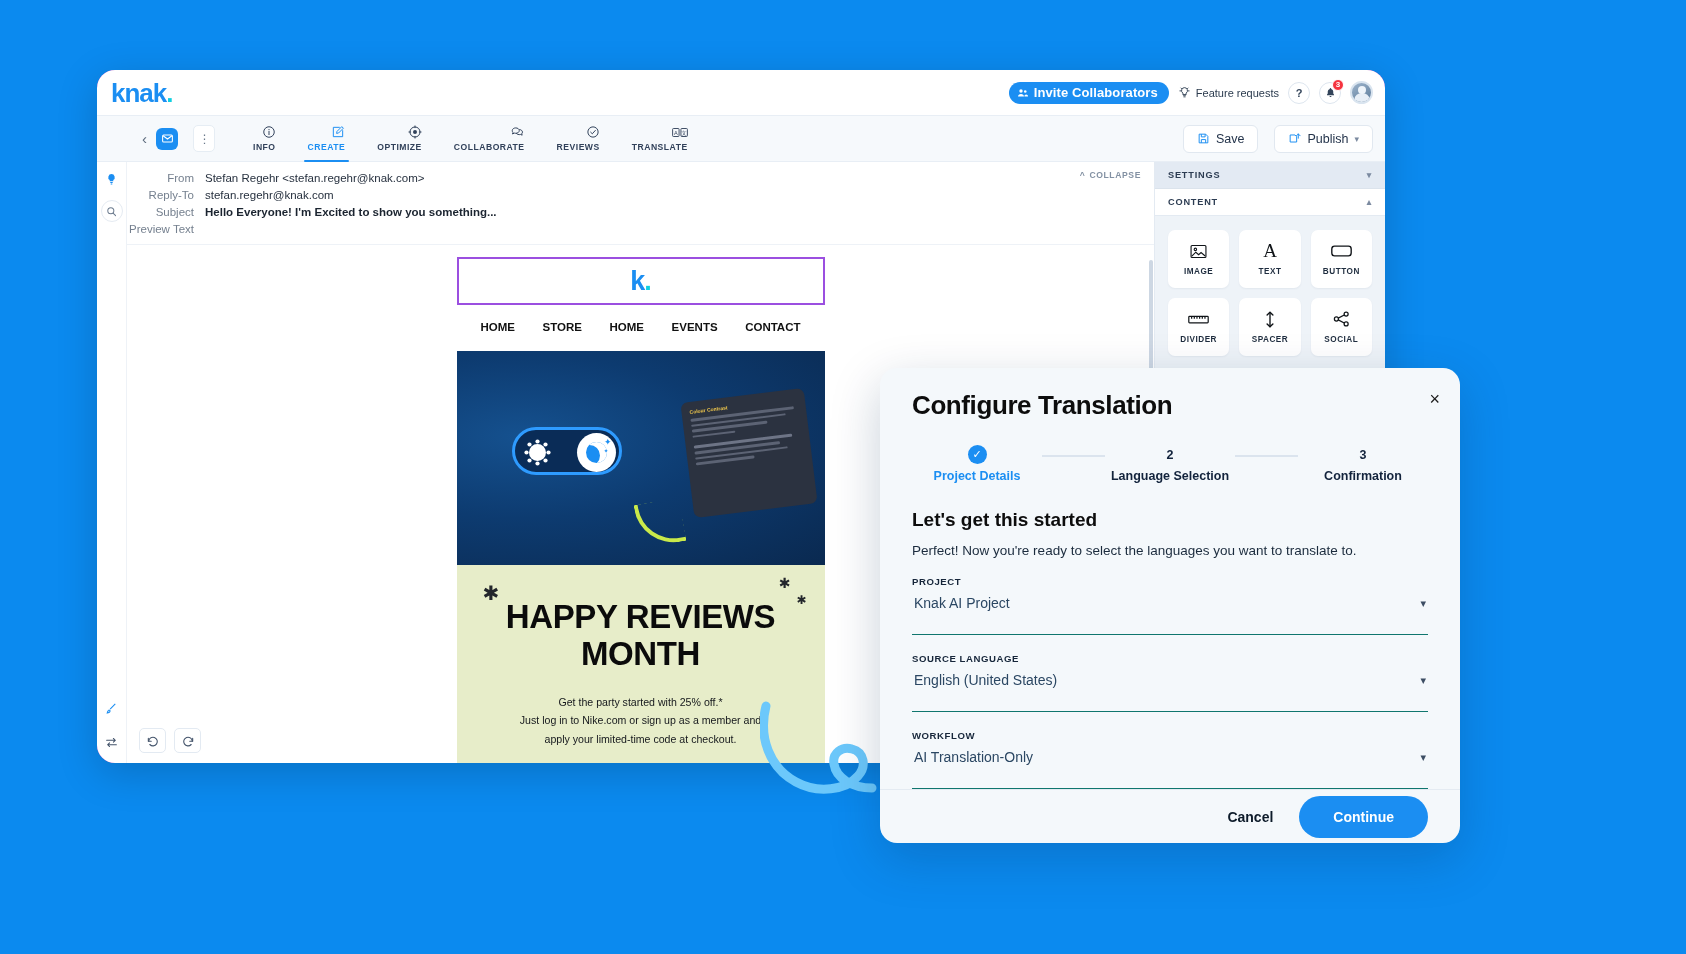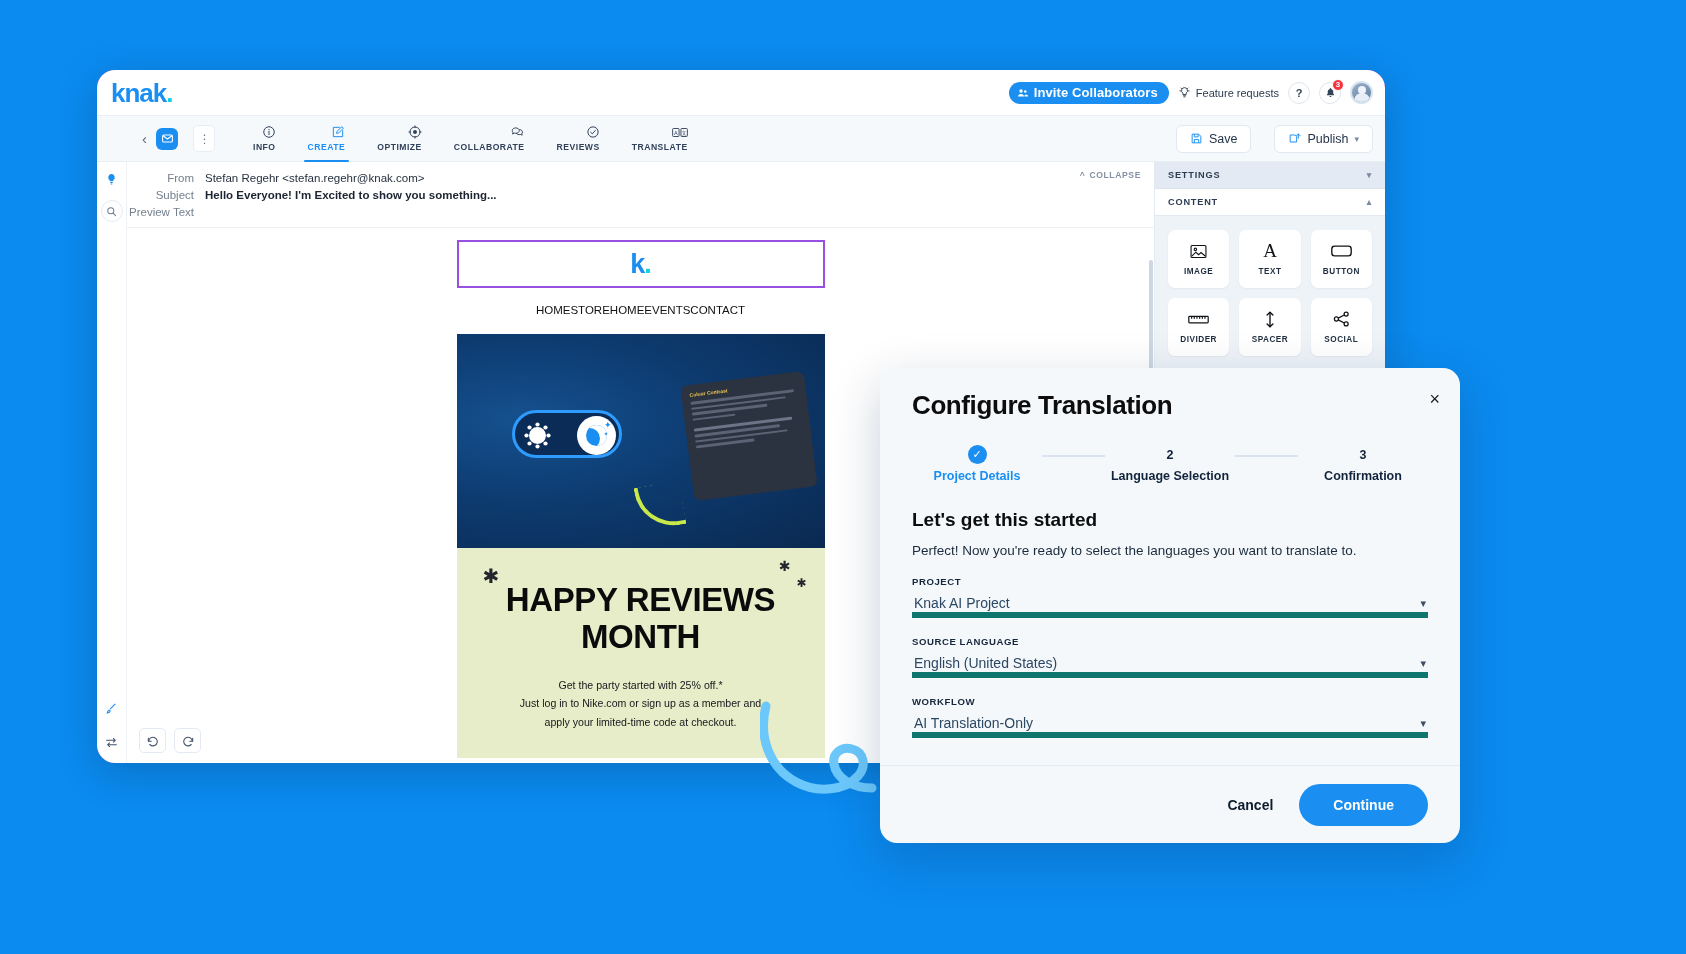--- a/index.html
+++ b/index.html
@@ -111,21 +111,21 @@
     display: flex; flex-direction: column; align-items: flex-end; justify-content: center;
     gap: 3px; padding: 0 16px; cursor: pointer; position: relative;
     color: #31415a;
   }
   .nav-tab .lbl { font-size: 8.6px; font-weight: 700; letter-spacing: .5px; }
   .nav-tab.active { color: #1b8ef2; }
   .nav-tab.active::after {
     content: ""; position: absolute; left: 12px; right: 12px; bottom: 0;
     height: 2.5px; background: #1b8ef2; border-radius: 2px;
   }
-  .bar-right { margin-left: auto; display: flex; align-items: center; gap: 23px; padding-right: 12px; }
+  .bar-right { margin-left: auto; display: flex; align-items: center; gap: 16px; padding-right: 12px; }
   .save-btn, .publish-btn {
     height: 28px; border-radius: 6px; border: 1px solid #e1e8f0; background: #fff;
     display: flex; align-items: center; gap: 6px; padding: 0 13px;
     font-size: 12.5px; color: #24344b; cursor: pointer;
     font-family: "Liberation Sans", sans-serif;
   }
 
   
   .app-body { display: flex; height: calc(693px - 45px - 47px); }
   .rail {
@@ -165,22 +165,22 @@
   .preview-scroll { flex: 1; background: #fff; overflow: hidden; position: relative; }
   .email-doc { width: 368px; margin: 0 auto; }
   .email-logo-block {
     height: 48px; border: 2px solid #9b4fe0; background: #fff;
     display: flex; align-items: center; justify-content: center;
     margin-top: 12px;
   }
   .k-logo { font-size: 27px; font-weight: 700; color: #1b8ef2; letter-spacing: -1px; }
   .k-logo .dot { color: #0fd0e0; }
   .email-nav {
-    display: flex; justify-content: center;
-    padding: 16px 24px 18px 24px; font-size: 11.5px; font-weight: 400; color: #111;
+    display: flex; justify-content: space-between;
+    padding: 16px 24px 18px 24px; font-size: 11.5px; font-weight: 700; color: #111;
   }
   .hero {
     height: 214px;
     background: radial-gradient(ellipse at 18% 40%, #15518f 0%, #0d3b70 45%, #0a2950 100%);
     position: relative; overflow: hidden;
   }
   .toggle-pill {
     position: absolute; left: 55px; top: 76px;
     width: 110px; height: 48px; border-radius: 26px;
     background: #0a2c57; border: 3px solid #2e9bff;
@@ -302,21 +302,21 @@
 
   .lets-get { font-size: 19px; font-weight: 700; color: #0d0d0d; margin-top: 26px; }
   .perfect { font-size: 13.5px; color: #1b2b3d; margin-top: 12px; }
 
   .field { margin-top: 18px; }
   .field-label {
     font-size: 9.6px; font-weight: 700; letter-spacing: .55px; color: #16263a;
   }
   .field-row {
     display: flex; align-items: center; justify-content: space-between;
-    border-bottom: 6px solid #0f766e; padding: 8px 2px 1px 2px; cursor: pointer;
+    border-bottom: 1px solid #0f766e; padding: 8px 2px 23px 2px; cursor: pointer;
   }
   .field-val { font-size: 14px; color: #2b4763; }
   .field-chev { color: #3c4d63; font-size: 11px; }
 
   .modal-footer {
     height: 78px; border-top: 1px solid #e4ebf2;
     display: flex; align-items: center; justify-content: flex-end;
     gap: 26px; padding: 0 32px;
   }
   .cancel-btn {
@@ -488,20 +488,24 @@
     <div class="canvas-col">
 
       <div class="email-meta">
         <div class="collapse-btn">
           <span>^</span>
           <span>COLLAPSE</span>
         </div>
         <div class="meta-row">
           <div class="meta-label">From</div>
           <div class="meta-val">Stefan Regehr &lt;stefan.regehr@knak.com&gt;</div>
+        </div>
+        <div class="meta-row">
+          <div class="meta-label">Reply-To</div>
+          <div class="meta-val">stefan.regehr@knak.com</div>
         </div>
         <div class="meta-row">
           <div class="meta-label">Subject</div>
           <div class="meta-val bold">Hello Everyone! I'm Excited to show you something...</div>
         </div>
         <div class="meta-row">
           <div class="meta-label">Preview Text</div>
           <div class="meta-val"></div>
         </div>
       </div>

